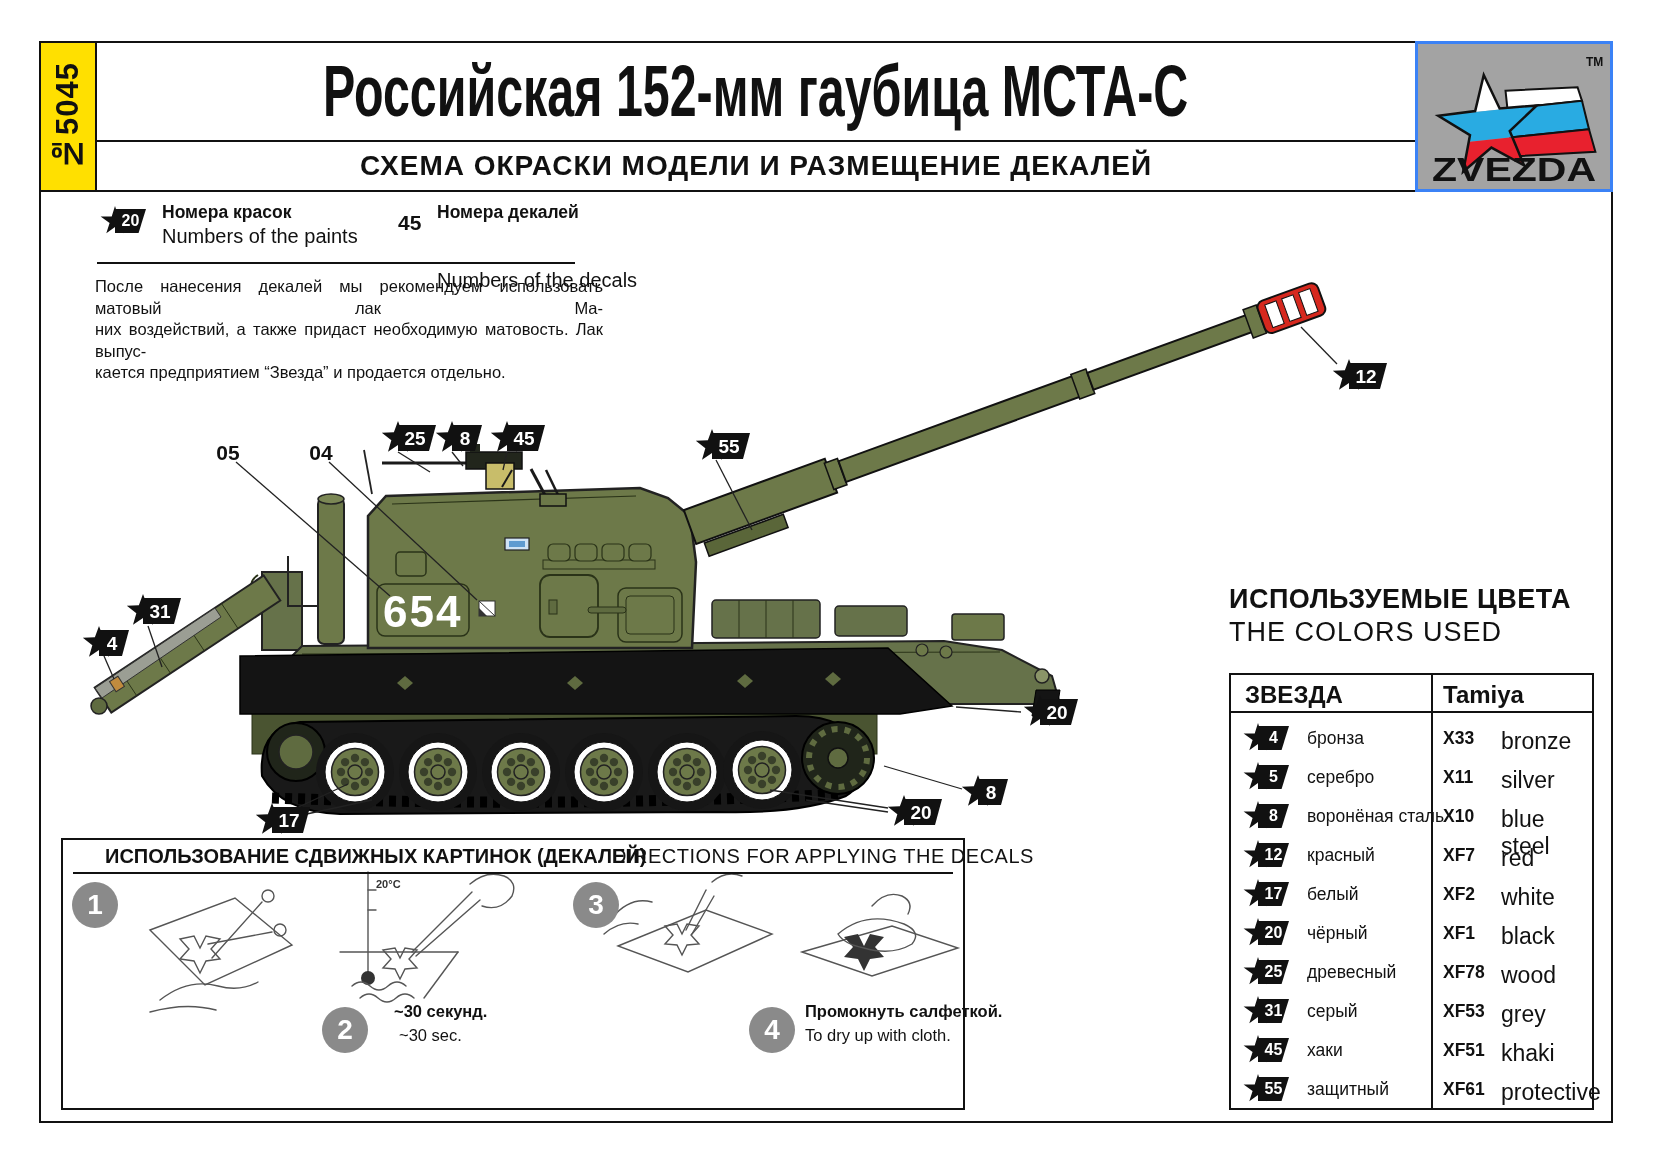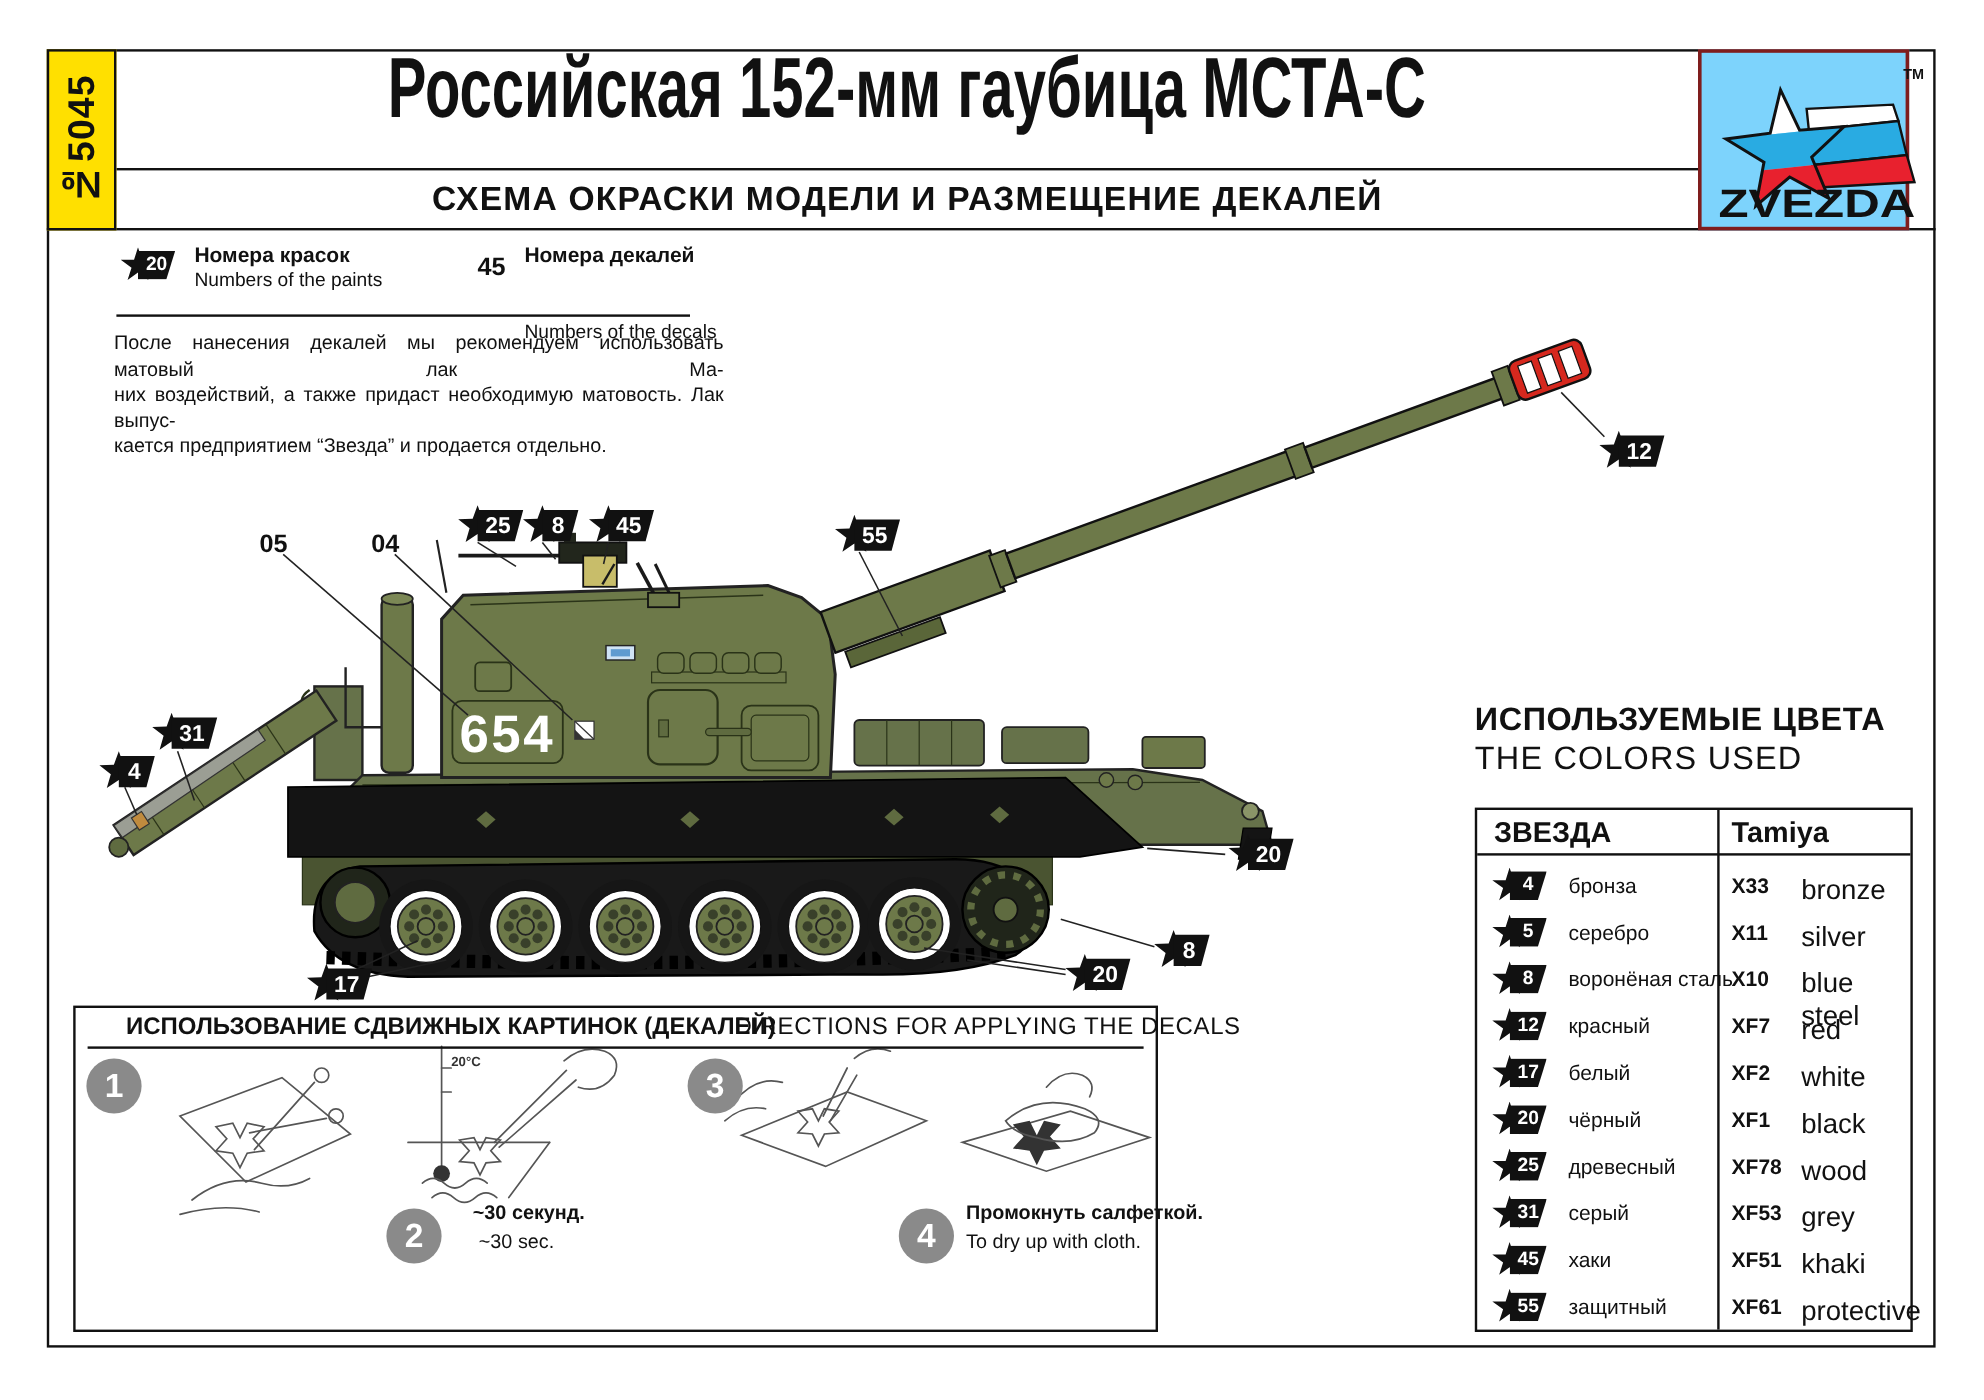--- a/index.html
+++ b/index.html
@@ -4,30 +4,30 @@
 <style>
   html,body{margin:0;padding:0;background:#fff;}
   body{width:1653px;height:1167px;position:relative;overflow:hidden;
        font-family:"Liberation Sans",sans-serif;color:#111;}
   .abs{position:absolute;}
   .frame{left:39px;top:41px;width:1574px;height:1082px;border:2px solid #111;box-sizing:border-box;z-index:0;}
   
   .kitno-box{left:39px;top:41px;width:58px;height:151px;background:#FFE000;border:2px solid #111;
              box-sizing:border-box;z-index:3;display:flex;align-items:center;justify-content:center;}
   .kitno-text{writing-mode:vertical-rl;transform:rotate(180deg);font-weight:bold;font-size:31px;letter-spacing:1px;}
-  .title-row{left:97px;top:41px;width:1318px;height:100px;display:flex;justify-content:center;z-index:2;}
+  .title-row{left:97px;top:41px;width:1318px;height:100px;display:flex;align-items:center;justify-content:center;z-index:2;}
   .title-text{font-weight:bold;font-size:62px;white-space:nowrap;transform:scale(0.78,1.15);letter-spacing:0px;}
   .hline1{left:97px;top:140px;width:1318px;height:2px;background:#111;z-index:2;}
   .subtitle-row{left:97px;top:142px;width:1318px;height:48px;display:flex;align-items:center;justify-content:center;z-index:2;}
   .subtitle-text{font-weight:bold;font-size:28px;letter-spacing:1px;}
   .hline2{left:39px;top:190px;width:1574px;height:2px;background:#111;z-index:2;}
-  .logo-box{left:1415px;top:41px;width:176px;height:151px;background:#7dd3fc;border:3px solid #7f1d1d;box-sizing:border-box;z-index:4;}
+  .logo-box{left:1415px;top:41px;width:198px;height:151px;background:#a3a3a3;border:3px solid #3b82f6;box-sizing:border-box;z-index:4;}
   
   .legend-ru{font-weight:bold;font-size:17.5px;z-index:2;}
-  .legend-en{font-size:16px;z-index:2;}
+  .legend-en{font-size:20px;z-index:2;}
   .decals-num{font-weight:bold;font-size:21px;z-index:2;}
   .legend-rule{left:97px;top:262px;width:478px;height:2px;background:#111;z-index:2;}
   .note{left:95px;top:276px;width:508px;font-size:16.5px;line-height:21.5px;z-index:2;}
   .note .jline{text-align:justify;text-align-last:justify;}
   
   .sbadge{position:relative;display:inline-block;width:54px;height:30px;vertical-align:middle;}
   .sbadge .st{position:absolute;left:0;top:0;width:30px;height:30px;background:#111;
     clip-path:polygon(50% 0%,61% 35%,98% 35%,68% 57%,79% 91%,50% 70%,21% 91%,32% 57%,2% 35%,39% 35%);}
   .sbadge .pl{position:absolute;left:15px;top:3px;width:31px;height:24px;background:#111;color:#fff;
     font-weight:bold;font-size:16px;text-align:center;line-height:24px;

